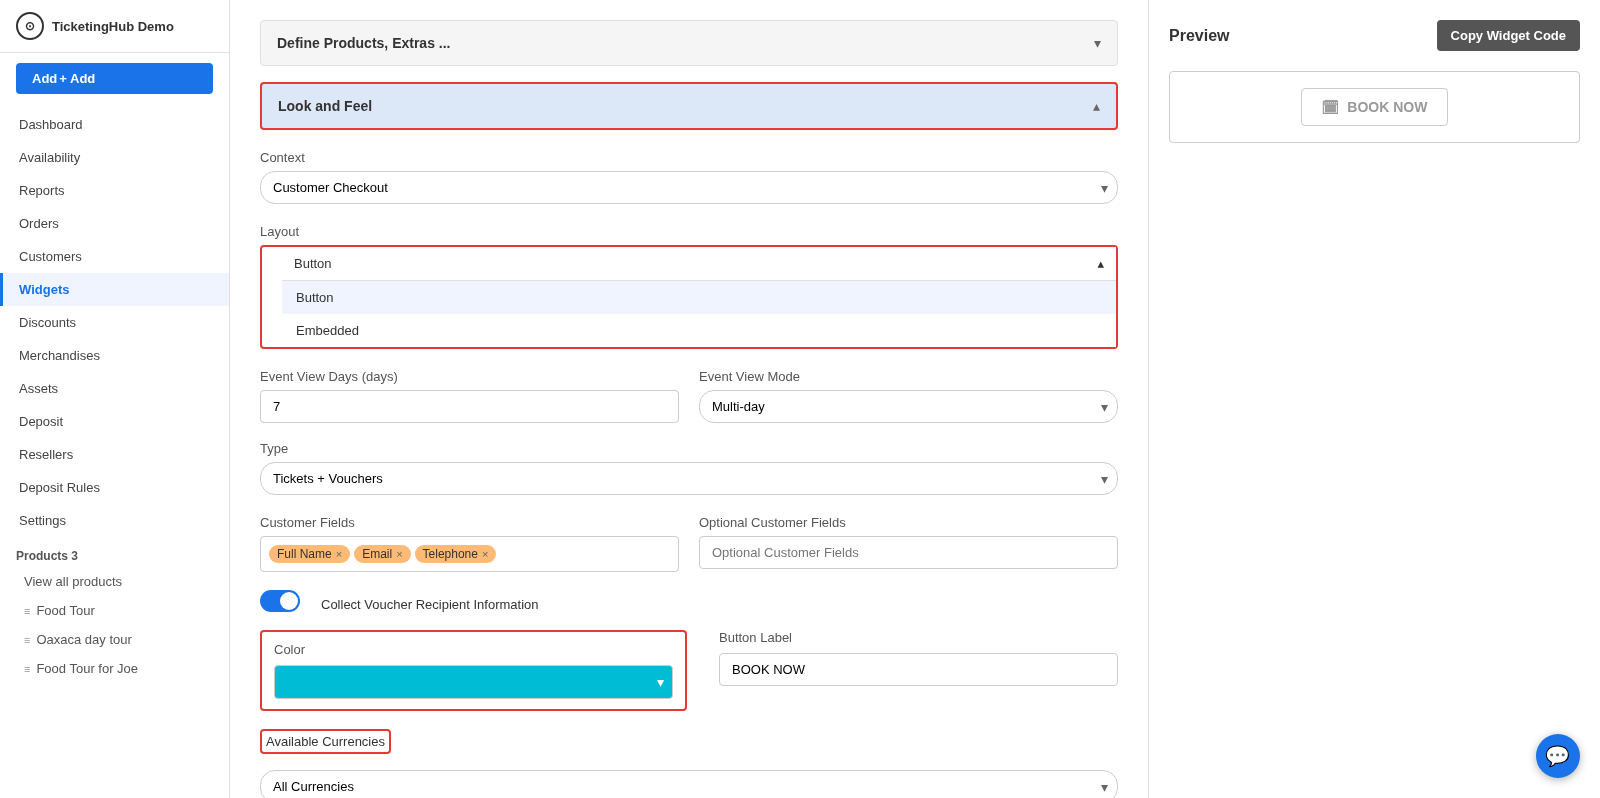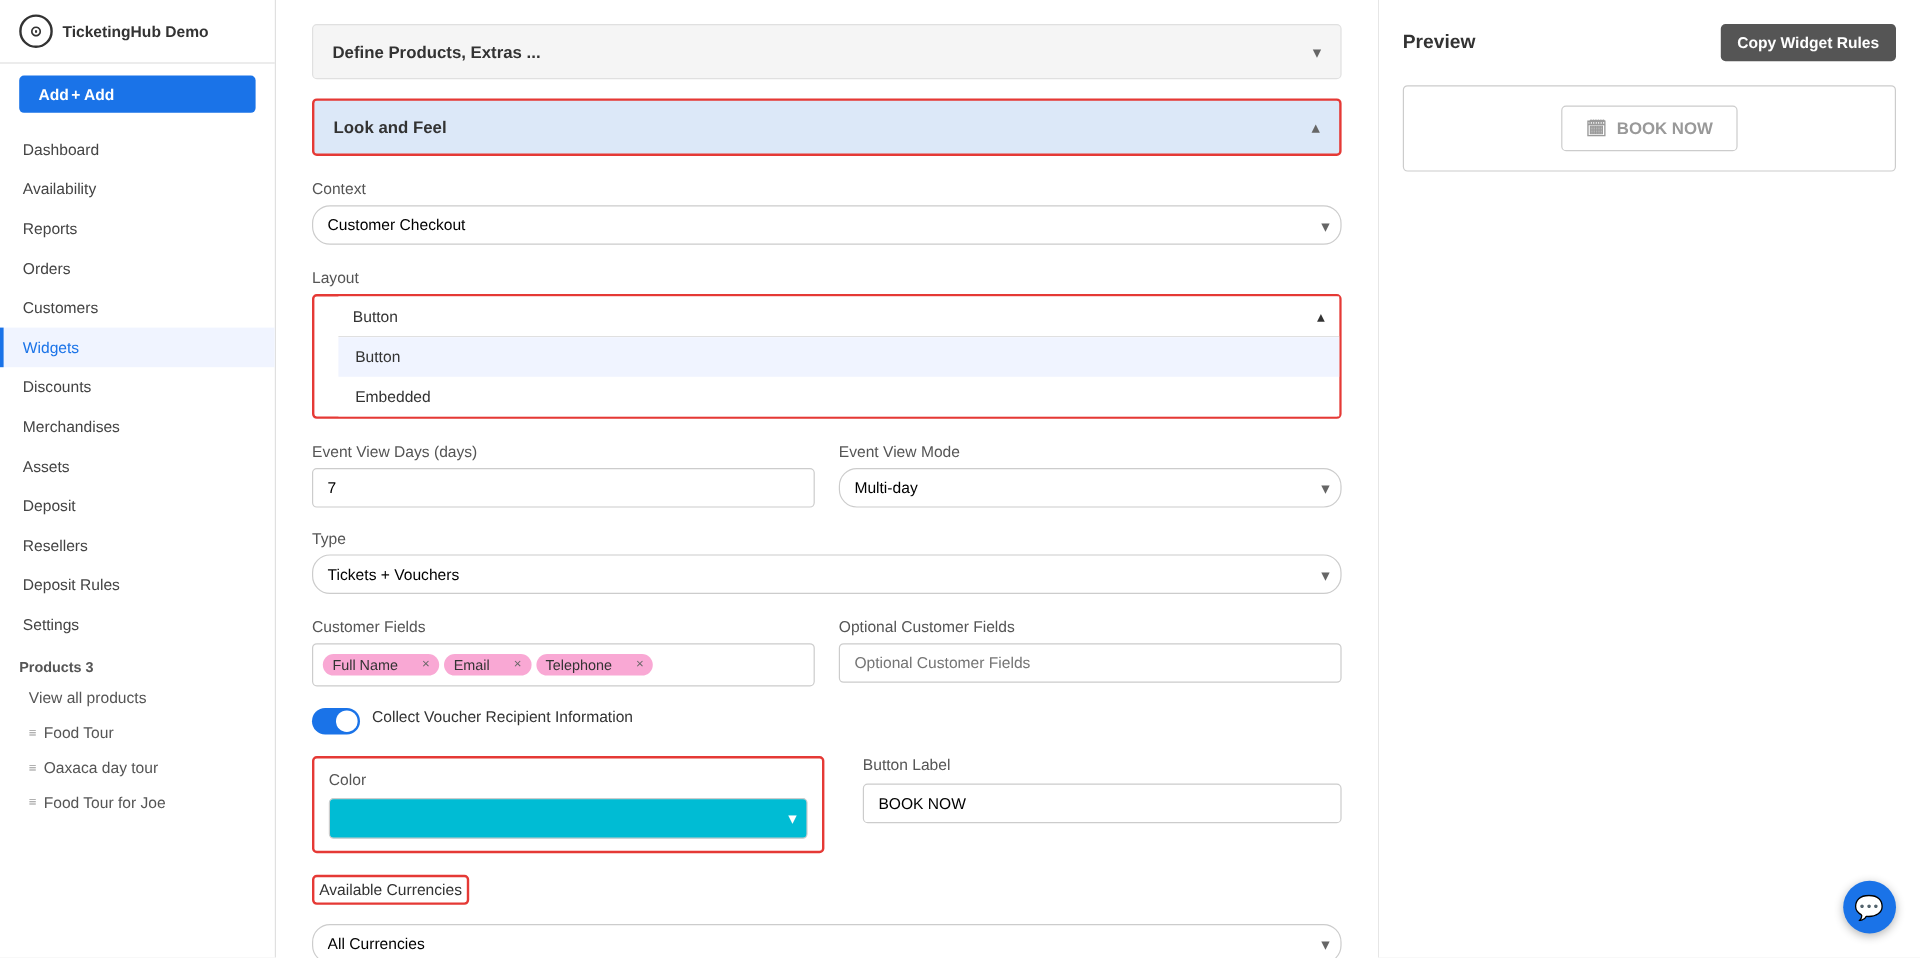--- a/index.html
+++ b/index.html
@@ -47,21 +47,21 @@
     }
     .sidebar-nav { flex: 1; overflow-y: auto; padding: 4px 0; }
     .nav-item {
       padding: 9px 16px;
       cursor: pointer;
       font-size: 13px;
       color: #444;
       border-left: 3px solid transparent;
       white-space: nowrap;
     }
-    .nav-item.active { color: #1a73e8; font-weight: 400; border-left-color: #1a73e8; background: #f0f4ff; }
+    .nav-item.active { color: #1a73e8; font-weight: 700; border-left-color: #1a73e8; background: #f0f4ff; }
     .nav-sub-item {
       padding: 7px 16px 7px 24px;
       cursor: pointer;
       font-size: 13px;
       color: #555;
       display: flex; align-items: center; gap: 6px;
     }
 
     
     .main-content {
@@ -160,31 +160,31 @@
       flex-wrap: wrap;
       gap: 4px;
       align-items: center;
       padding: 5px 8px;
       border: 1px solid #ccc;
       border-radius: 4px;
       min-height: 36px;
       background: #fff;
     }
     .tag {
-      background: #f9a8d4;
+      background: #fdba74;
       border-radius: 12px;
       padding: 2px 8px;
       font-size: 12px;
-      display: flex; align-items: center; gap: 20px;
+      display: flex; align-items: center; gap: 4px;
     }
     .tag-remove { cursor: pointer; color: #666; font-size: 11px; }
 
     
     .toggle-row {
-      display: flex; align-items: flex-start; gap: 10px;
+      display: flex; align-items: flex-end; gap: 21px;
       margin-bottom: 18px;
     }
     .toggle {
       width: 40px; height: 22px;
       background: #1a73e8;
       border-radius: 11px;
       position: relative;
       cursor: pointer;
     }
     .toggle-knob {
@@ -452,21 +452,21 @@
       </select>
       <span class="chevron">▾</span>
     </div>
   </div>
 
 </div>
 
 <div class="preview-panel">
   <div class="preview-header">
     <span class="preview-title">Preview</span>
-    <button class="copy-widget-btn">Copy Widget Rules</button>
+    <button class="copy-widget-btn">Copy Widget Code</button>
   </div>
   <div class="book-now-preview">
     <button class="book-now-btn-preview">
       <span>🗓</span>
       <span>BOOK NOW</span>
     </button>
   </div>
 </div>
 
 <div class="chat-bubble">

